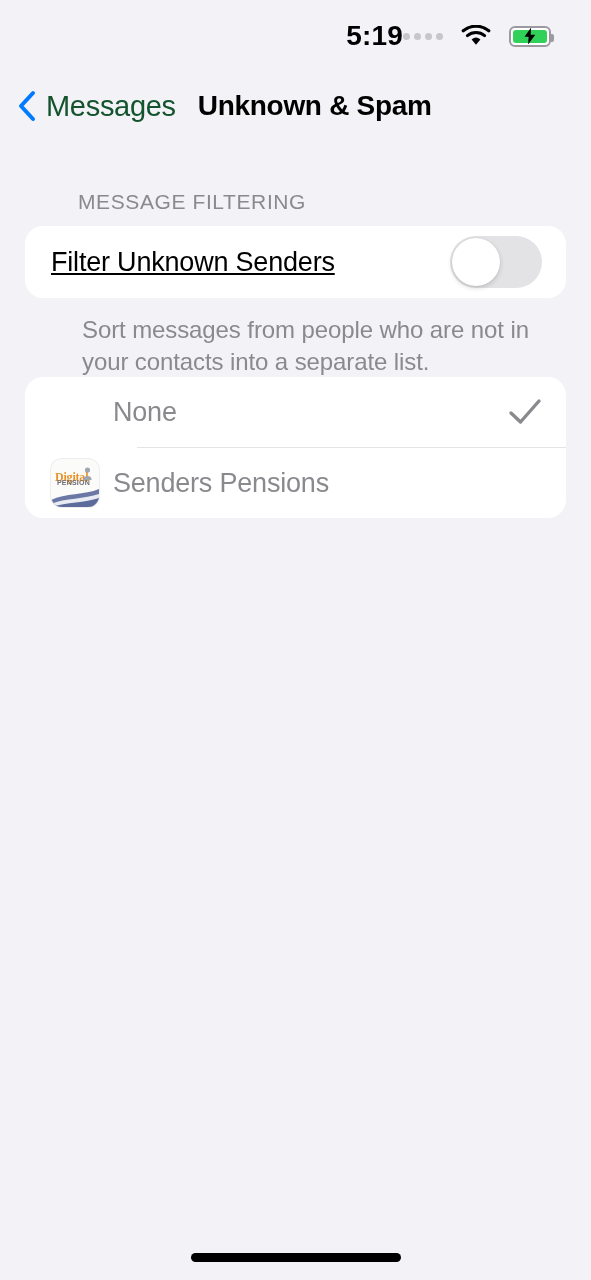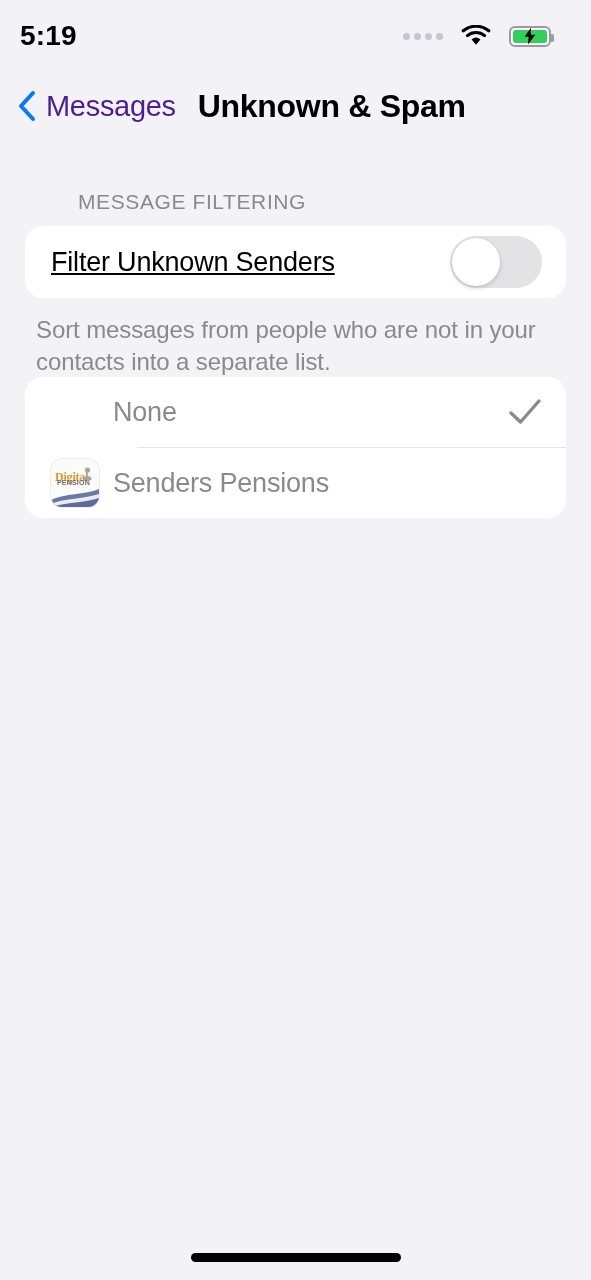--- a/index.html
+++ b/index.html
@@ -8,22 +8,22 @@
     background:#F2F2F7;
     font-family:"Liberation Sans", sans-serif;
     -webkit-font-smoothing:antialiased;
     overflow:hidden;
   }
   .screen { position:relative; width:591px; height:1280px; background:#F2F2F7; }
 
   
   .status-bar {
     position:absolute; top:0; left:0; width:591px; height:72px;
-    display:flex; align-items:center; justify-content:space-between;
-    padding:0 40px 0 20px;
+    display:flex; align-items:center; justify-content:flex-end;
+    padding:0 40px 0 46px;
   }
   .status-time {
     font-size:28px; font-weight:bold; color:#000; letter-spacing:0.2px;
   }
   .status-right { display:flex; align-items:center; gap:18px; }
   .signal-dots { display:flex; align-items:flex-end; gap:4px; }
   .signal-dots i {
     display:block; width:7px; height:7px; border-radius:50%;
     background:#C6C6CC;
   }
@@ -48,24 +48,24 @@
   
   .nav-header {
     position:absolute; top:78px; left:0; width:591px; height:56px;
     display:flex; align-items:center; padding-left:14px;
   }
   .back-btn {
     display:flex; align-items:center; gap:6px; cursor:pointer;
   }
   .chevron-left { display:block; }
   .back-label {
-    font-size:29px; color:#4c1d95; letter-spacing:-0.3px;
+    font-size:29px; color:#14532d; letter-spacing:-0.3px;
   }
   .nav-title {
-    font-size:32px; font-weight:bold; color:#000;
+    font-size:28px; font-weight:bold; color:#000;
     margin-left:22px; letter-spacing:-0.3px;
   }
 
   
   .content { position:absolute; top:160px; left:0; width:591px; }
 
   .section-header {
     font-size:21px; color:#8A8A8E; letter-spacing:0.6px;
     padding:30px 0 12px 78px; text-transform:uppercase;
   }
@@ -115,22 +115,22 @@
     font-size:7px; font-weight:bold; color:#6D6D72; letter-spacing:0.2px;
   }
   .app-icon .person {
     position:absolute; top:8px; right:7px; width:9px; height:13px;
   }
   .app-icon .swoosh {
     position:absolute; bottom:0; left:0; width:100%; height:20px;
   }
 
   .footer-text {
-    padding:16px 36px 0 36px; font-size:24px; line-height:1.32;
-    color:#8A8A8E; letter-spacing:-0.1px;
+    padding:16px 36px 0 48px; font-size:24px; line-height:1.32;
+    color:#8A8A8E; letter-spacing:-0.1px;margin-left:34px;
   }
   .footer-link { color:#007AFF; cursor:pointer; }
 
   
   .home-indicator {
     position:absolute; bottom:18px; left:50%; transform:translateX(-50%);
     width:210px; height:9px; border-radius:5px; background:#000;
   }
 </style>
 </head>

